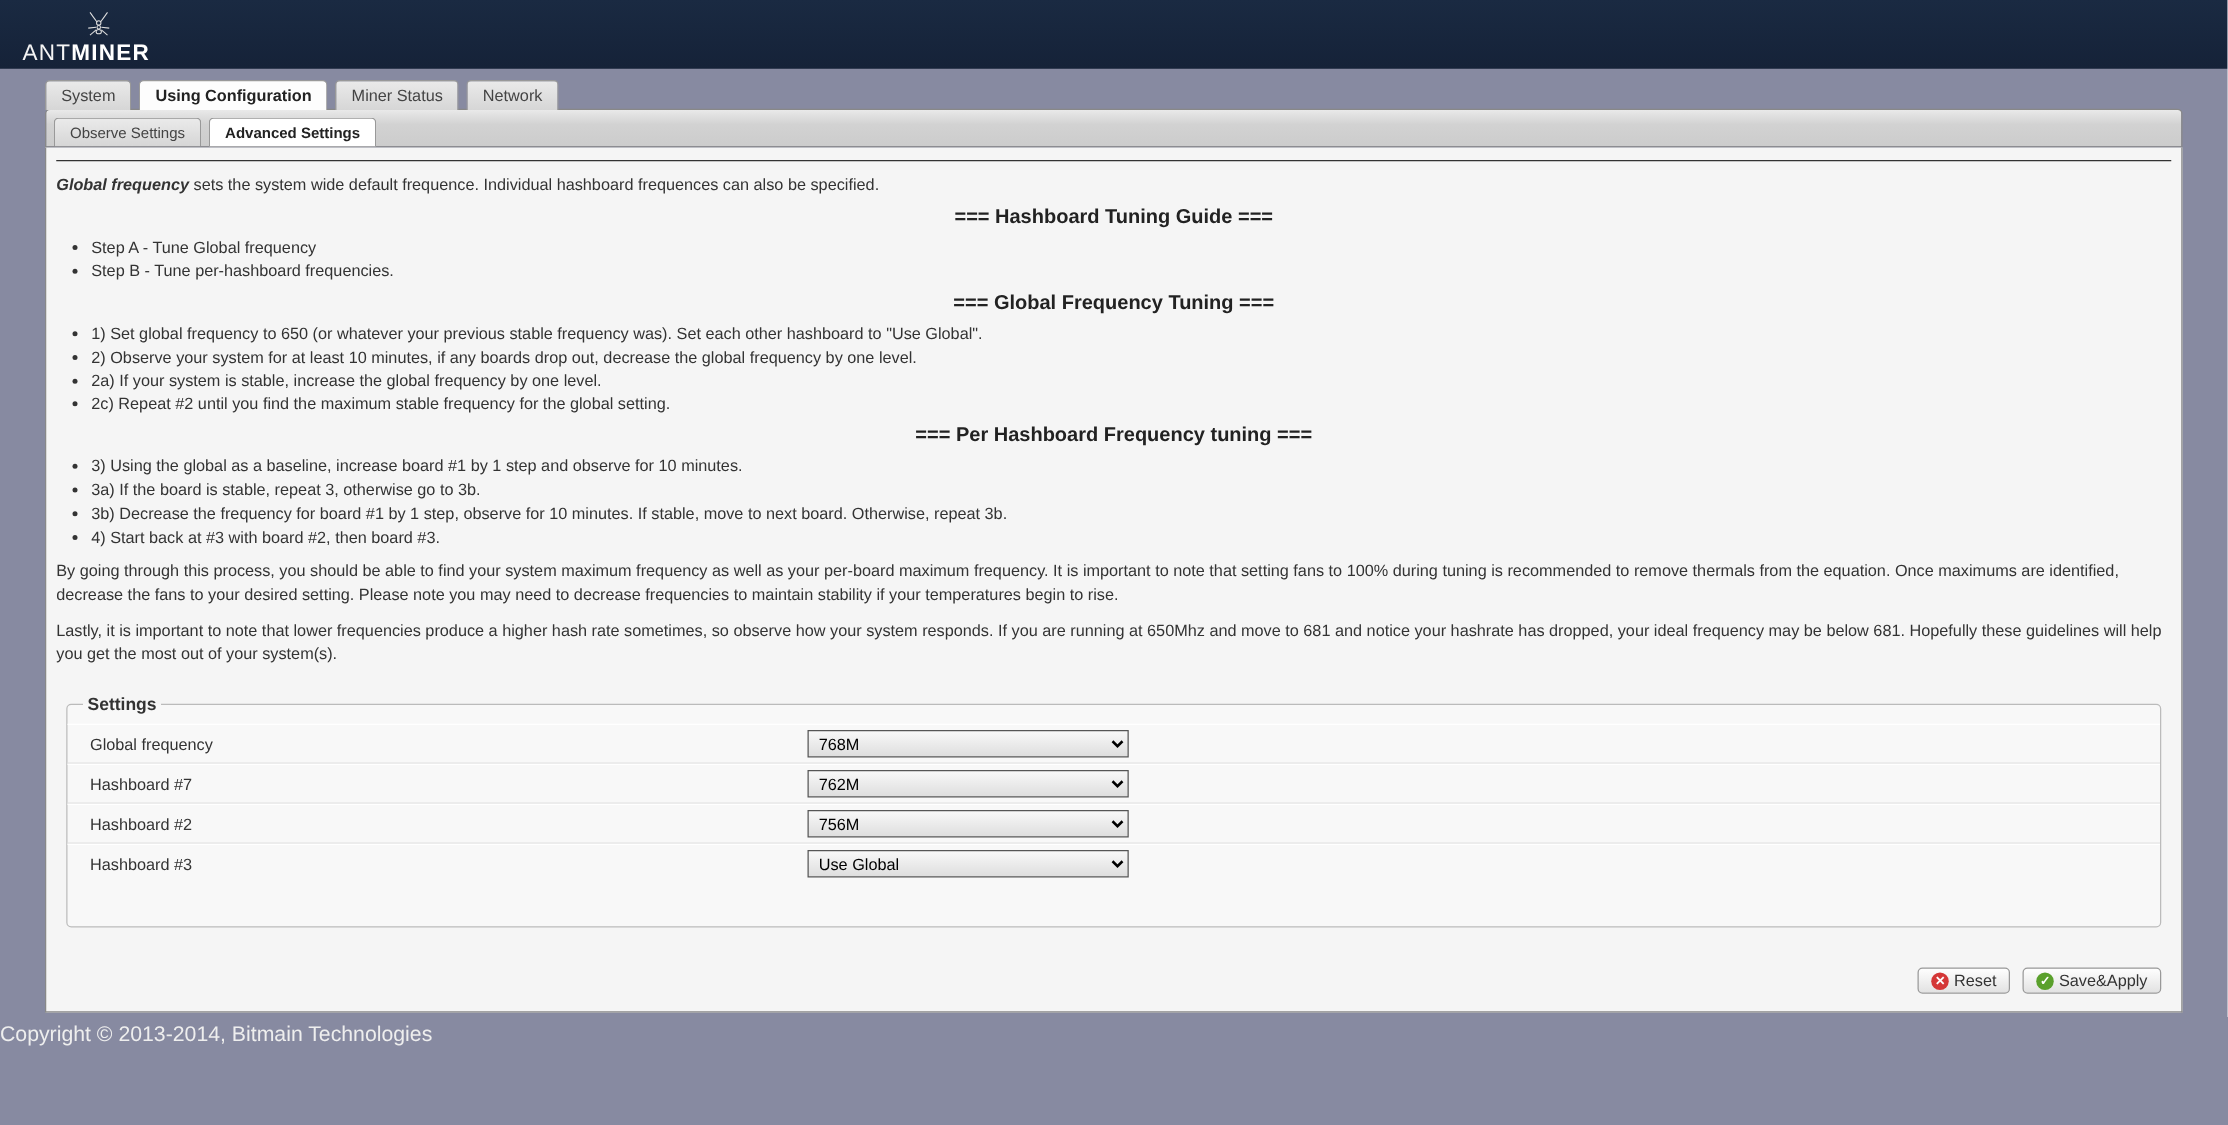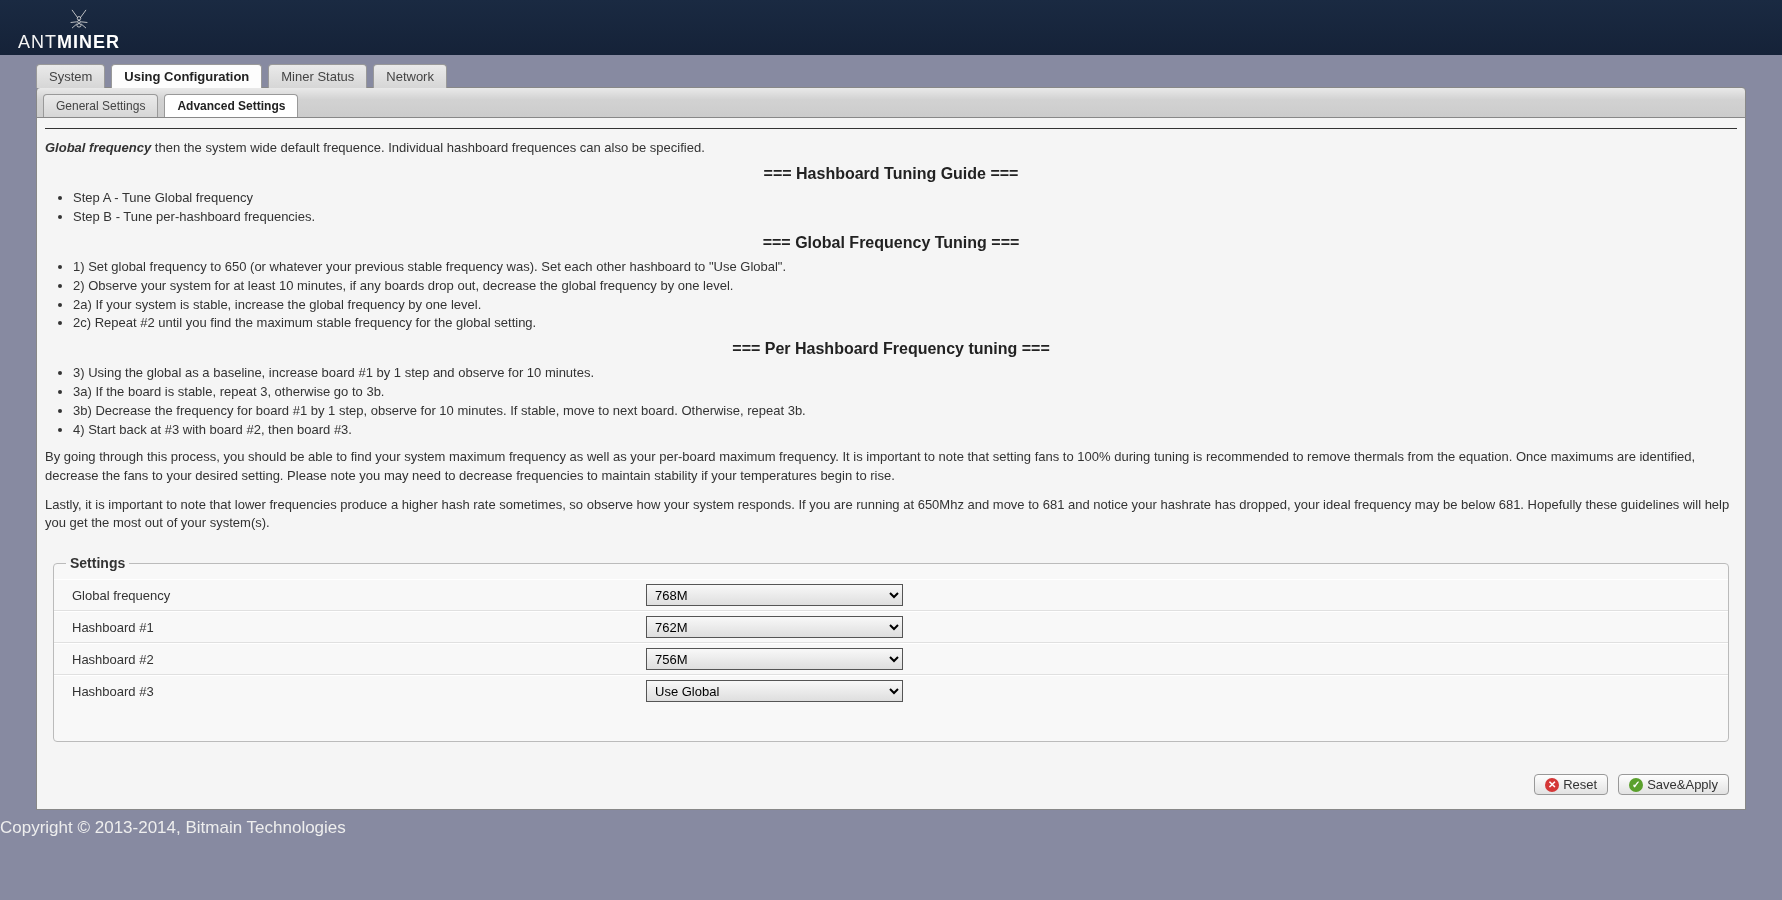--- a/index.html
+++ b/index.html
@@ -192,29 +192,29 @@
 
 <div class="outer-wrap">
   <div class="tabs-row">
     <div class="tab">System</div>
     <div class="tab active">Using Configuration</div>
     <div class="tab">Miner Status</div>
     <div class="tab">Network</div>
   </div>
 
   <div class="tabs-secondary">
-    <div class="subtab">General Settings</div>
+    <div class="subtab">Observe Settings</div>
     <div class="subtab active">Advanced Settings</div>
   </div>
 
   <div class="content-panel">
     <hr class="thin">
 
     <div class="desc-block">
-      <p><b><i>Global frequency</i></b><span> then the system wide default frequence. Individual hashboard frequences can also be specified.</span></p>
+      <p><b><i>Global frequency</i></b><span> sets the system wide default frequence. Individual hashboard frequences can also be specified.</span></p>
 
       <div class="section-h">=== Hashboard Tuning Guide ===</div>
       <ul>
         <li>Step A - Tune Global frequency</li>
         <li>Step B - Tune per-hashboard frequencies.</li>
       </ul>
 
       <div class="section-h">=== Global Frequency Tuning ===</div>
       <ul>
         <li>1) Set global frequency to 650 (or whatever your previous stable frequency was). Set each other hashboard to "Use Global".</li>
@@ -238,21 +238,21 @@
     <fieldset class="settings-box">
       <legend>Settings</legend>
 
       <div class="setting-row">
         <div class="setting-label">Global frequency</div>
         <div class="setting-control">
           <select><option>768M</option></select>
         </div>
       </div>
       <div class="setting-row">
-        <div class="setting-label">Hashboard #1</div>
+        <div class="setting-label">Hashboard #7</div>
         <div class="setting-control">
           <select><option>762M</option></select>
         </div>
       </div>
       <div class="setting-row">
         <div class="setting-label">Hashboard #2</div>
         <div class="setting-control">
           <select><option>756M</option></select>
         </div>
       </div>

